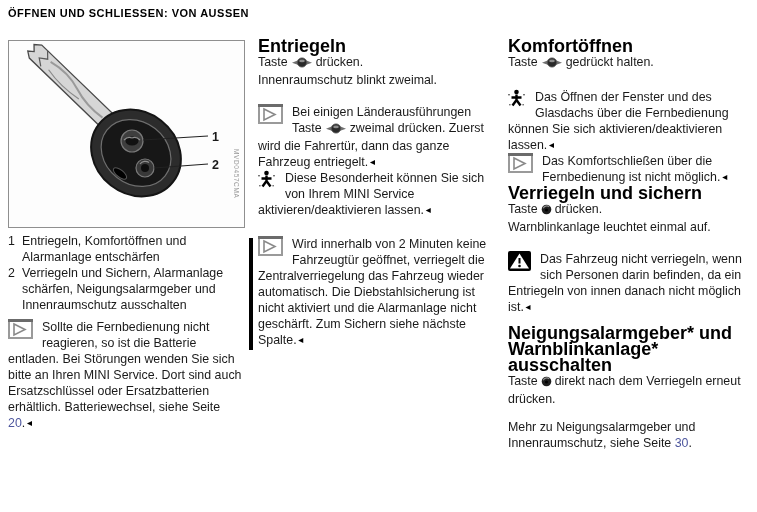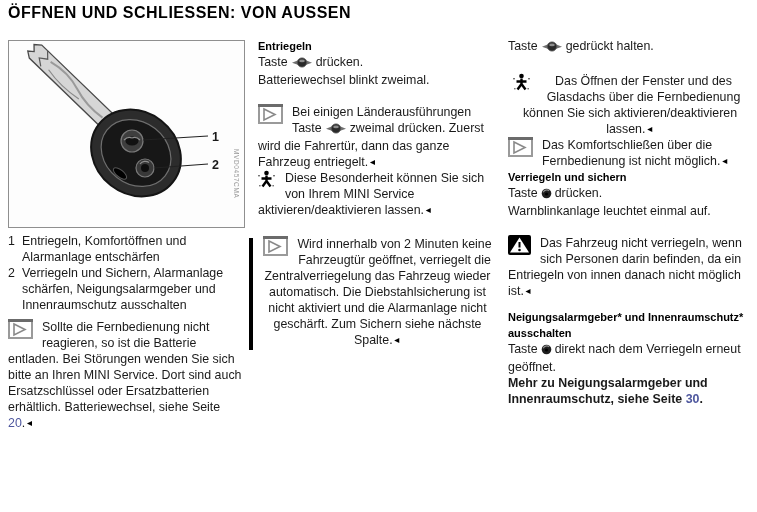--- a/index.html
+++ b/index.html
@@ -4,51 +4,51 @@
 <style>
   * { box-sizing: border-box; }
   html,body { margin:0; padding:0; }
   body {
     width:757px; height:512px; background:#ffffff; position:relative;
     font-family:"Liberation Sans", sans-serif; color:#1a1a1a;
     font-size:12.4px; line-height:16px; overflow:hidden;
   }
   .page-title {
     position:absolute; left:8px; top:5px;
-    font-size:16px; font-weight:bold; letter-spacing:0.5px; color:#000;
+    font-size:11px; font-weight:bold; letter-spacing:0.5px; color:#000;
   }
   .col { position:absolute; top:38px; }
   .col-left  { left:8px;   width:240px; }
   .col-mid   { left:258px; width:239px; }
   .col-right { left:508px; width:244px; }
 
-  h3 { font-size:11px; line-height:16px; margin:0; font-weight:bold; color:#000; }
+  h3 { font-size:18px; line-height:16px; margin:0; font-weight:bold; color:#000; }
   p  { margin:0; }
 
   .figure {
     margin-top:2px; width:237px; height:188px;
     border:1px solid #8f8f8f; background:#fdfdfd; position:relative;
   }
   .callout-label { position:absolute; font-weight:bold; font-size:12.5px; }
   .callout-1 { left:203px; top:88px; }
   .callout-2 { left:203px; top:116px; }
   .watermark {
     position:absolute; right:0px; top:108px;
     writing-mode:vertical-rl; font-size:6.5px; letter-spacing:0.6px; color:#9a9a9a;
   }
 
   .legend { margin-top:5px; }
   .legend-item { display:flex; }
   .legend-num { flex:none; width:14px; }
   .legend-text { flex:1; }
 
   .block { position:relative; }
-  .mt14 { } .mt16 { margin-top:16px; } .mt17 { margin-top:17px;text-align:center; }
-  .mt18 { margin-top:18px;text-align:center; } .mt22 { }
-  .mt32 { } .mt6 { margin-top:6px; } .mt4 { margin-top:0;font-weight:bold; } .mt10 { margin-top:10px; }
+  .mt14 { } .mt16 { margin-top:16px; } .mt17 { margin-top:17px; }
+  .mt18 { margin-top:18px; } .mt22 { }
+  .mt32 { } .mt6 { margin-top:6px; } .mt4 { margin-top:12px; } .mt10 { margin-top:10px; }
 
   .float-icon { float:left; height:30px; }
   .float-note    { width:34px; }
   .float-person  { width:27px; }
   .float-warning { width:32px; }
   .block::after { content:""; display:block; clear:both; }
 
   .inline-icon { display:inline-block; vertical-align:-2px; margin:0 3px; }
   .end-mark { font-size:8.5px; vertical-align:1px; color:#000; }
   .xref { color:#4e579e; text-decoration:none; cursor:pointer; }
@@ -121,21 +121,21 @@
 
 <div class="col col-mid">
   <h3>Entriegeln</h3>
 
   <p><span>Taste</span><span class="inline-icon"><svg width="22" height="11" viewBox="0 0 22 11">
           <polygon points="1,5.8 9,2.6 9,8.6" fill="#6f6f6f"></polygon>
           <polygon points="21,5.8 13,2.6 13,8.6" fill="#6f6f6f"></polygon>
           <circle cx="11" cy="5.5" r="4.6" fill="#2a2a2a" stroke="#555" stroke-width="0.8"></circle>
           <ellipse cx="11" cy="3.9" rx="2.8" ry="1.3" fill="#8d8d8d"></ellipse>
         </svg></span><span>drücken.</span></p>
-  <p>Batteriewechsel blinkt zweimal.</p>
+  <p>Innenraumschutz blinkt zweimal.</p>
 
   <div class="block mt16">
     <span class="float-icon float-note">
       <svg width="25" height="20" viewBox="0 0 25 20">
         <rect x="1" y="1" width="23" height="18" fill="#fff" stroke="#9a9a9a" stroke-width="2"></rect>
         <rect x="0" y="0" width="25" height="3" fill="#6b6b6b"></rect>
         <polygon points="6,5 17,10.5 6,16" fill="none" stroke="#8a8a8a" stroke-width="1.6"></polygon>
       </svg>
     </span>
     <p><span>Bei einigen Länderausführungen Taste</span><span class="inline-icon"><svg width="22" height="11" viewBox="0 0 22 11">
@@ -171,20 +171,21 @@
           <polygon points="6,5 17,10.5 6,16" fill="none" stroke="#8a8a8a" stroke-width="1.6"></polygon>
         </svg>
       </span>
       <p><span>Wird innerhalb von 2 Minuten keine Fahrzeugtür geöffnet, verriegelt die Zentralverriegelung das Fahrzeug wieder automatisch. Die Diebstahlsicherung ist nicht aktiviert und die Alarmanlage nicht geschärft. Zum Sichern siehe nächste Spalte.</span><span class="end-mark">◄</span></p>
     </div>
 
   </div>
 </div>
 
 <div class="col col-right">
+  <h3>Komfortöffnen</h3>
 
   <p><span>Taste</span><span class="inline-icon"><svg width="22" height="11" viewBox="0 0 22 11">
           <polygon points="1,5.8 9,2.6 9,8.6" fill="#6f6f6f"></polygon>
           <polygon points="21,5.8 13,2.6 13,8.6" fill="#6f6f6f"></polygon>
           <circle cx="11" cy="5.5" r="4.6" fill="#2a2a2a" stroke="#555" stroke-width="0.8"></circle>
           <ellipse cx="11" cy="3.9" rx="2.8" ry="1.3" fill="#8d8d8d"></ellipse>
         </svg></span><span>gedrückt halten.</span></p>
 
   <div class="block mt17">
     <span class="float-icon float-person">
@@ -225,22 +226,22 @@
       <svg width="23" height="20" viewBox="0 0 23 20">
         <rect x="0" y="0" width="23" height="20" rx="2" fill="#000"></rect>
         <polygon points="11.5,2.5 21,17.5 2,17.5" fill="#fff"></polygon>
         <rect x="10.5" y="7" width="2" height="5.5" fill="#000"></rect>
         <circle cx="11.5" cy="15" r="1.3" fill="#000"></circle>
       </svg>
     </span>
     <p><span>Das Fahrzeug nicht verriegeln, wenn sich Personen darin befinden, da ein Entriegeln von innen danach nicht möglich ist.</span><span class="end-mark">◄</span></p>
   </div>
 
-  <h3 class="mt10">Neigungsalarmgeber* und Innenraumschutz* ausschalten</h3>
+  <h3 class="mt10">Neigungsalarmgeber* und Warnblinkanlage* ausschalten</h3>
 
   <p><span>Taste</span><span class="inline-icon"><svg width="11" height="11" viewBox="0 0 11 11">
           <circle cx="5.5" cy="5.5" r="4.8" fill="#1f1f1f"></circle>
           <path d="M2.2,4.2 A4,4 0 0 1 8.2,2.8" fill="none" stroke="#8d8d8d" stroke-width="1.3"></path>
           <circle cx="5.5" cy="6" r="1.6" fill="#000"></circle>
-        </svg></span><span>direkt nach dem Verriegeln erneut geöffnet.</span></p>
+        </svg></span><span>direkt nach dem Verriegeln erneut drücken.</span></p>
 
   <p class="mt4"><span>Mehr zu Neigungsalarmgeber und Innenraumschutz, siehe Seite </span><a class="xref">30</a><span>.</span></p>
 </div>
 
 </body></html>

